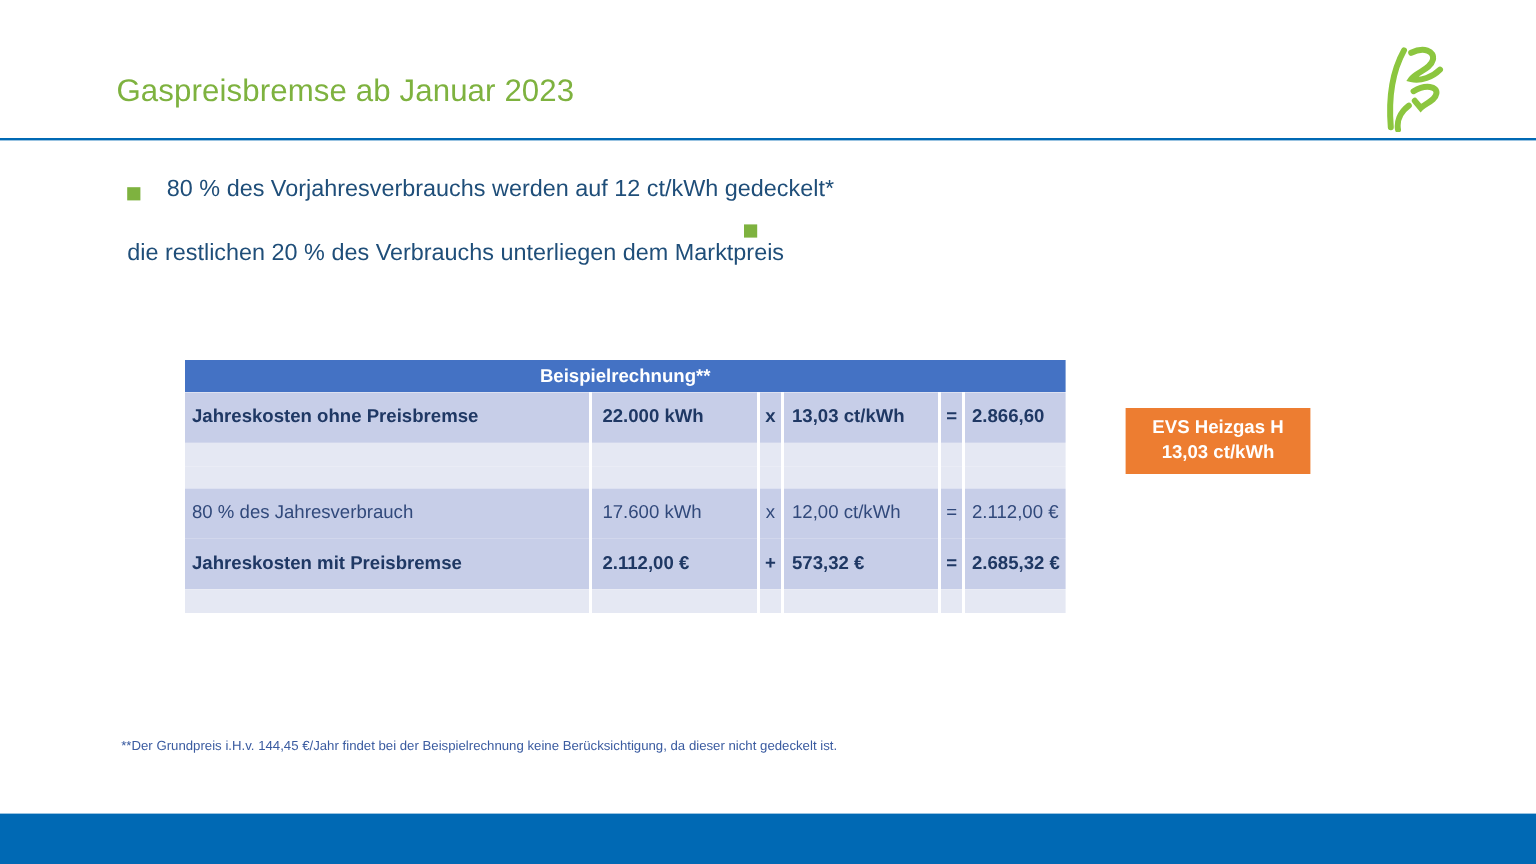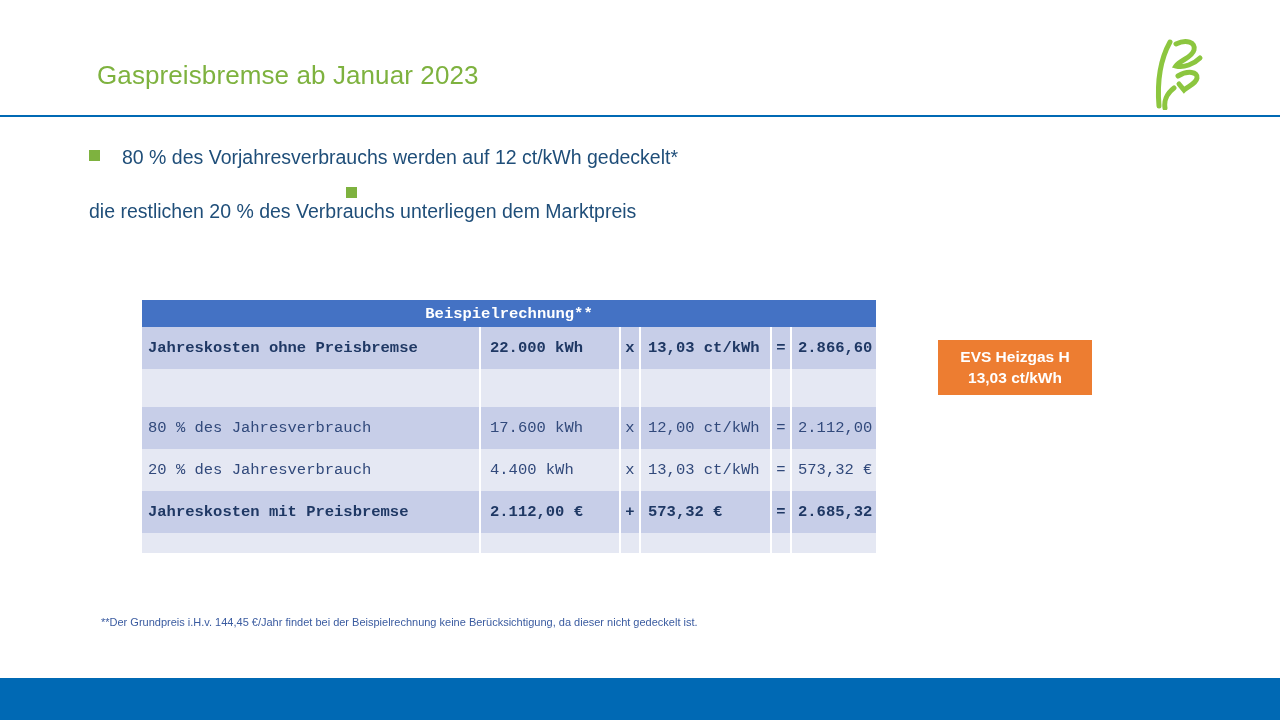--- a/index.html
+++ b/index.html
@@ -57,23 +57,23 @@
   }
   #logo-mark {
     position: absolute;
     left: 122px;
     top: 0px;
   }
 
   
   .bullet-row {
     position: absolute;
-    left: 89px;
+    left: 106px;
     display: flex;
-    align-items: center;
+    align-items: flex-end;
   }
   #bullet-row-0 { top: 146px; }
   #bullet-row-1 { top: 189px; flex-direction: column; }
   .bullet-marker {
     width: 11px;
     height: 11px;
     background: #7EB23F;
     display: inline-block;
     margin-right: 22px;
     position: relative;
@@ -83,28 +83,27 @@
   .bullet-text {
     font-size: 19.5px;
     color: #1F4E79;
     white-space: nowrap;
     font-weight: 400;
   }
 
   
   #calc-table {
     position: absolute;
-    left: 142px;
+    left: 154px;
     top: 300px;
     width: 734px;
     border-collapse: collapse;
     table-layout: fixed;
     font-size: 15.5px;
     color: #1F3864;
-    font-family: Liberation Mono, monospace;
   }
   #calc-table td, #calc-table th {
     padding: 0;
     margin: 0;
     overflow: hidden;
     white-space: nowrap;
     vertical-align: middle;
     border-left: 2px solid #ffffff;
   }
   #calc-table td:first-child, #calc-table th:first-child {
@@ -256,28 +255,20 @@
         <td class="c-result reg-row"></td>
       </tr>
       <tr class="r-dark">
         <td class="c-label reg-row">80 % des Jahresverbrauch</td>
         <td class="c-value reg-row">17.600 kWh</td>
         <td class="c-op reg-row">x</td>
         <td class="c-rate reg-row">12,00 ct/kWh</td>
         <td class="c-eq reg-row">=</td>
         <td class="c-result reg-row">2.112,00 €</td>
       </tr>
-      <tr class="r-light">
-        <td class="c-label reg-row">20 % des Jahresverbrauch</td>
-        <td class="c-value reg-row">4.400 kWh</td>
-        <td class="c-op reg-row">x</td>
-        <td class="c-rate reg-row">13,03 ct/kWh</td>
-        <td class="c-eq reg-row">=</td>
-        <td class="c-result reg-row">573,32 €</td>
-      </tr>
       <tr class="r-dark">
         <td class="c-label bold-row">Jahreskosten mit Preisbremse</td>
         <td class="c-value bold-row">2.112,00 €</td>
         <td class="c-op bold-row">+</td>
         <td class="c-rate bold-row">573,32 €</td>
         <td class="c-eq bold-row">=</td>
         <td class="c-result bold-row">2.685,32 €</td>
       </tr>
       <tr class="r-spacer">
         <td class="c-label reg-row"></td>

